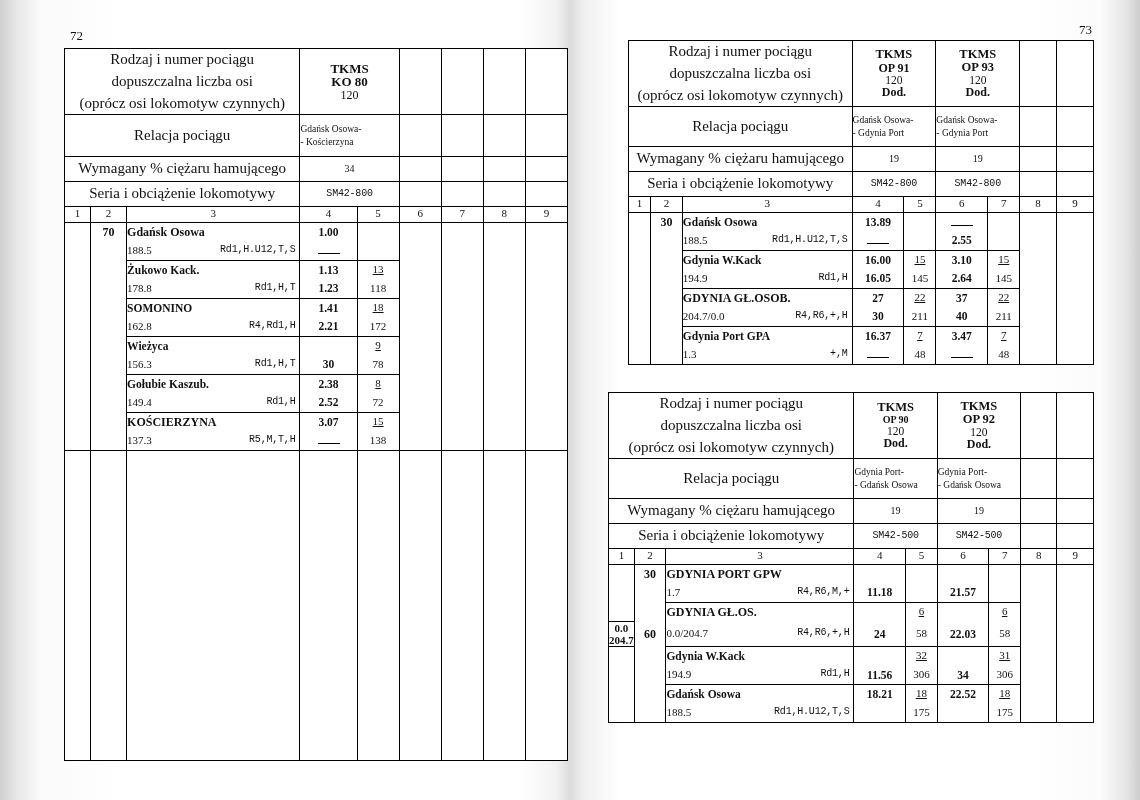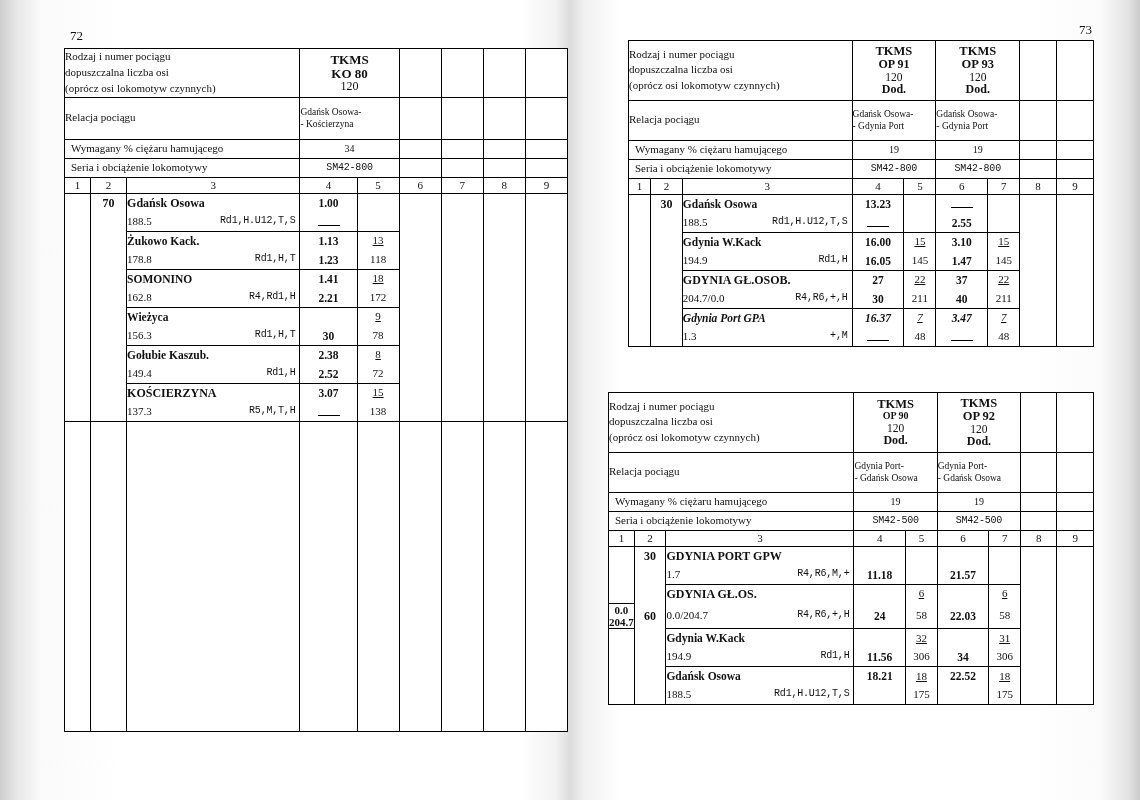--- a/index.html
+++ b/index.html
@@ -35,23 +35,23 @@
     font-size:11.5px;
     line-height:1.05;
   }
   table.tt td{
     border:1px solid #000;
     padding:0;
     vertical-align:middle;
   }
   .hdr-text{
     padding:4px 6px;
-    font-size:11px;
+    font-size:15px;
     line-height:1.45;
-    text-align:left;
+    text-align:center;
   }
   .ctr{text-align:center;}
   .b{font-weight:bold;}
   .mono{font-family:"Liberation Mono",monospace;font-size:10px;letter-spacing:-0.2px;}
   .small{font-size:10px;}
   .relname{font-size:9.5px;line-height:1.35;padding:3px 4px;}
   .colnum{font-size:11px;text-align:center;height:15px;}
   .stname{font-weight:bold;font-size:12px;padding-left:5px;}
   .stname2{font-weight:bold;font-size:11.5px;padding-left:5px;}
   .kmrow{font-size:11px;padding-left:5px;}
@@ -335,21 +335,21 @@
     <td class="colnum">6</td>
     <td class="colnum">7</td>
     <td class="colnum">8</td>
     <td class="colnum">9</td>
   </tr>
 
   <tr style="height:19px;">
     <td rowspan="8"></td>
     <td class="ctr b nb-b" style="font-size:12px;">30</td>
     <td class="stname2 nb-b">Gdańsk Osowa</td>
-    <td class="tm nb-b">13.23</td>
+    <td class="tm nb-b">13.89</td>
     <td class="ax nb-b"></td>
     <td class="tm2 nb-b"><span class="dash"></span></td>
     <td class="ax nb-b"></td>
     <td rowspan="8"></td>
     <td rowspan="8"></td>
   </tr>
   <tr style="height:19px;">
     <td class="nb-t nb-b"></td>
     <td class="kmrow nb-t">
       <span>188.5</span>
@@ -370,21 +370,21 @@
     <td class="ax nb-b"><span class="u">15</span></td>
   </tr>
   <tr style="height:19px;">
     <td class="nb-t nb-b"></td>
     <td class="kmrow nb-t">
       <span>194.9</span>
       <span class="codes mono">Rd1,H</span>
     </td>
     <td class="tm nb-t">16.05</td>
     <td class="ax nb-t">145</td>
-    <td class="tm nb-t">1.47</td>
+    <td class="tm nb-t">2.64</td>
     <td class="ax nb-t">145</td>
   </tr>
 
   <tr style="height:19px;">
     <td class="nb-t nb-b"></td>
     <td class="stname nb-b">GDYNIA GŁ.OSOB.</td>
     <td class="tm nb-b">27</td>
     <td class="ax nb-b"><span class="u">22</span></td>
     <td class="tm nb-b">37</td>
     <td class="ax nb-b"><span class="u">22</span></td>
@@ -394,21 +394,21 @@
     <td class="kmrow nb-t">
       <span>204.7/0.0</span>
       <span class="codes mono">R4,R6,+,H</span>
     </td>
     <td class="tm nb-t">30</td>
     <td class="ax nb-t">211</td>
     <td class="tm nb-t">40</td>
     <td class="ax nb-t">211</td>
   </tr>
 
-  <tr style="height:19px;font-style:italic;">
+  <tr style="height:19px;">
     <td class="nb-t nb-b"></td>
     <td class="stname2 nb-b">Gdynia Port GPA</td>
     <td class="tm nb-b">16.37</td>
     <td class="ax nb-b"><span class="u">7</span></td>
     <td class="tm nb-b">3.47</td>
     <td class="ax nb-b"><span class="u">7</span></td>
   </tr>
   <tr style="height:19px;">
     <td class="nb-t"></td>
     <td class="kmrow nb-t">

